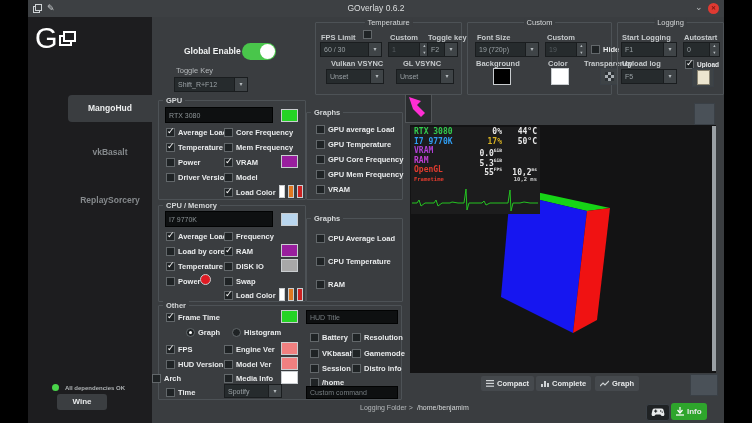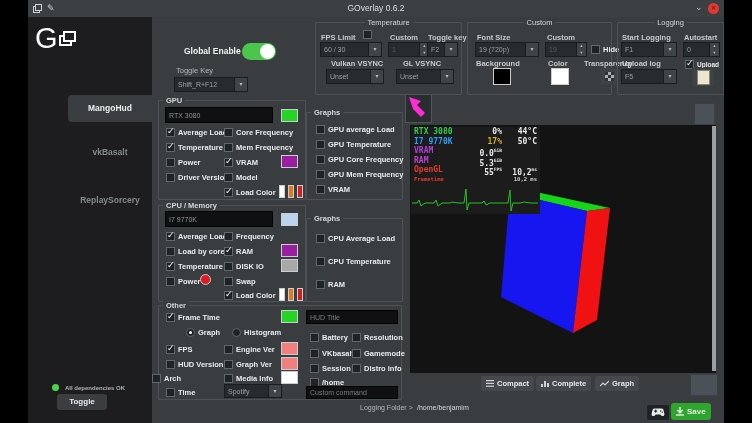--- a/index.html
+++ b/index.html
@@ -86,21 +86,21 @@
 <div class="sidebar"></div>
 <div class="logo">
   <span>G</span>
     <span class="win"></span>
 </div>
 <div class="tab sel" style="top:95px">MangoHud</div>
 <div class="tab" style="top:147px">vkBasalt</div>
 <div class="tab" style="top:195px">ReplaySorcery</div>
 <div class="depdot" style="background: rgb(74, 212, 74);"></div>
 <div class="deptxt">All dependencies OK</div>
-<div class="aboutbtn">Toggle</div>
+<div class="aboutbtn">Wine</div>
 
 <div class="flb" style="left:184px;top:46px;font-size:8.5px;color:#f0f2f2">Global Enable</div>
 <div class="toggle" style="left: 242px; top: 43px; background: rgb(73, 198, 75);">
     <span class="knob"></span>
   </div>
 <div class="flb2" style="left:176px;top:66px">Toggle Key</div>
 <div class="dd" style="left:174px;top:77px;width:74px">
   <span class="val">Shift_R+F12</span>
     <span class="btn">▾</span>
 </div>
@@ -356,21 +356,21 @@
     <span class="bx"></span>
     <span class="tx">Engine Ver</span>
   </div>
 <div class="sw" style="left: 281px; top: 342px; width: 17px; height: 13px; background: rgb(240, 128, 128);"></div>
 <div class="ck" style="left:166px;top:359px">
     <span class="bx"></span>
     <span class="tx">HUD Version</span>
   </div>
 <div class="ck" style="left:224px;top:359px">
     <span class="bx"></span>
-    <span class="tx">Graph Ver</span>
+    <span class="tx">Model Ver</span>
   </div>
 <div class="sw" style="left: 281px; top: 357px; width: 17px; height: 13px; background: rgb(240, 128, 128);"></div>
 <div class="ck" style="left:152px;top:373px">
     <span class="bx"></span>
     <span class="tx">Arch</span>
   </div>
 <div class="ck" style="left:224px;top:373px">
     <span class="bx"></span>
     <span class="tx">Media Info</span>
   </div>
@@ -506,14 +506,14 @@
   </svg>
 </div>
 <div class="pbtn" style="left: 671px; top: 403px; height: 17px; border-radius: 3px; font-size: 8px; background: rgb(46, 165, 44);">
   <svg width="8" height="9" viewBox="0 0 8 9">
     <g stroke="#fff" stroke-width="1.2" fill="none">
         <path d="M4,0 L4,5"></path>
         <path d="M1.5,3 L4,6 L6.5,3"></path>
         <path d="M0,8 L8,8"></path>
       </g>
   </svg>
-  <span>Save</span>
+  <span>Info</span>
 </div>
 
 </body></html>

